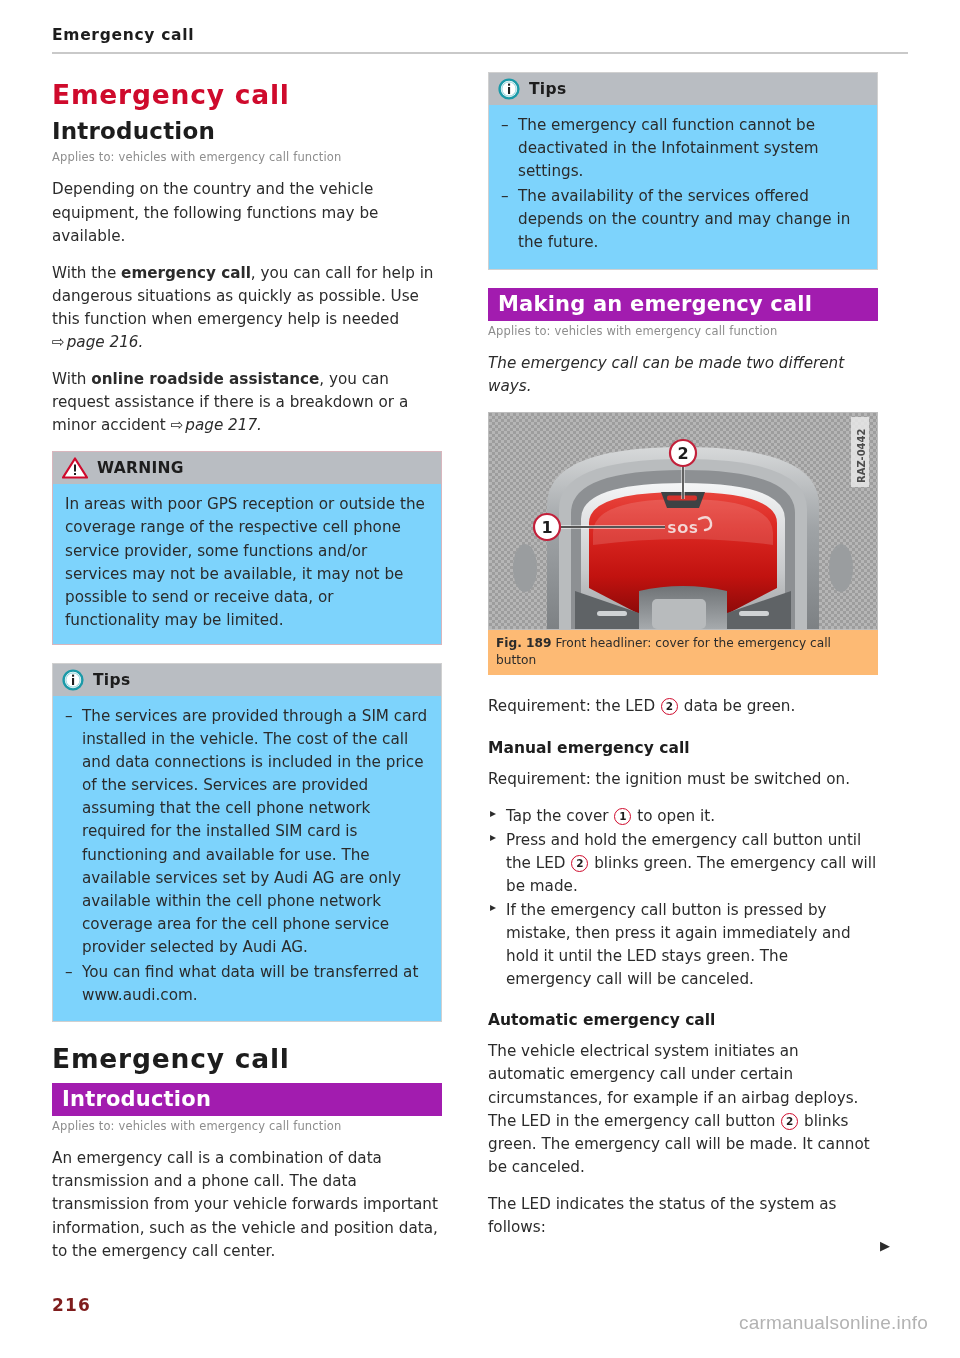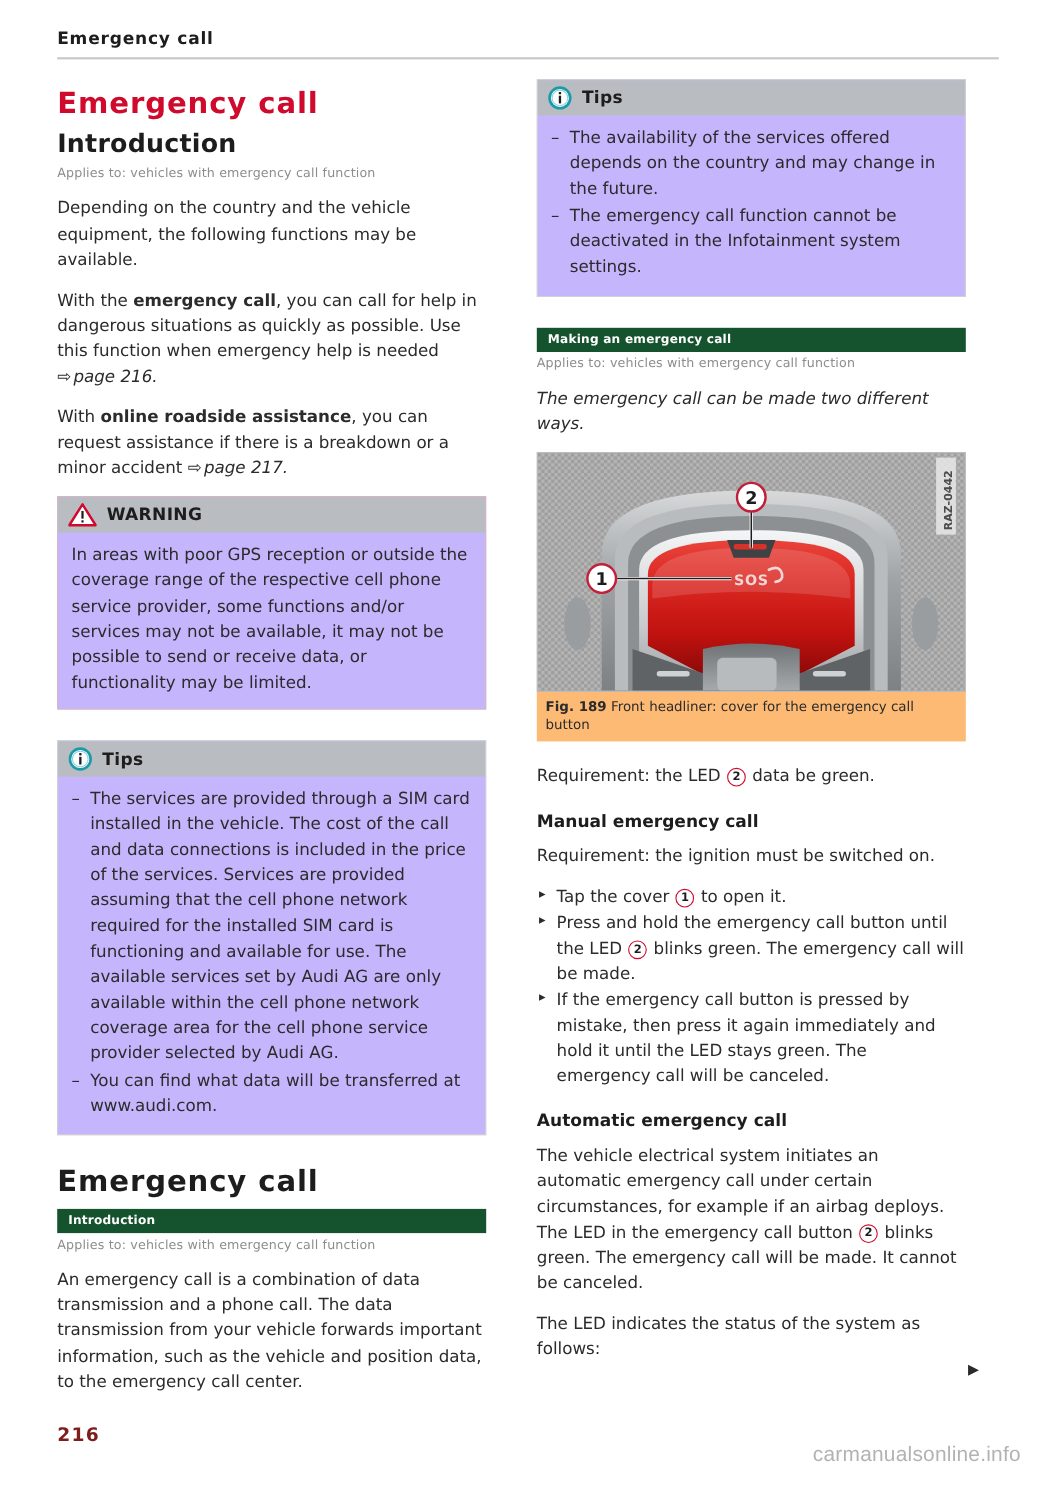--- a/index.html
+++ b/index.html
@@ -62,23 +62,23 @@
   }
   h2.section {
     font-size: 23px;
     font-weight: bold;
     color: #1d1d1d;
     margin: 0 0 6px 0;
     letter-spacing: 0.2px;
     line-height: 1.1;
   }
   .redbar {
-    background: #14532d;
+    background: #a21caf;
     color: #ffffff;
-    font-size: 11px;
+    font-size: 21px;
     font-weight: bold;
     padding: 4px 8px 5px 10px;
     margin: 6px 0 3px 0;
     letter-spacing: 0.2px;
   }
   .applies {
     font-size: 11.5px;
     color: #8d8d8d;
     margin: 0 0 14px 0;
     letter-spacing: 0.15px;
@@ -102,22 +102,22 @@
   .xref { font-style: italic; }
   .arrow-ref::before {
     content: "\21E8";
     font-style: normal;
     padding-right: 2px;
   }
 
   
   .box {
     border: 1px solid #d8b6bd;
-    background: #c4b5fd;
-    margin: 4px 0 28px 0;
+    background: #7dd3fc;
+    margin: 4px 0 18px 0;
   }
   .box.tips { border: 1px solid #d0d0d0; }
   .box-head {
     background: #b9bdc2;
     display: flex;
     align-items: center;
     gap: 9px;
     padding: 5px 9px 5px 9px;
   }
   .box-head .title {
@@ -320,22 +320,22 @@
             <circle cx="11" cy="11" r="9.4" fill="#ffffff" stroke="#1b9aa8" stroke-width="2.4"></circle>
             <circle cx="11" cy="11" r="7.1" fill="none" stroke="#8fd3dc" stroke-width="1"></circle>
             <rect x="10" y="9" width="2.1" height="7" fill="#1d1d1d"></rect>
             <rect x="10" y="5.6" width="2.1" height="2.1" fill="#1d1d1d"></rect>
           </svg>
         </span>
         <span class="title">Tips</span>
       </div>
       <div class="box-body">
         <ul class="dashlist">
+          <li>The emergency call function cannot be deactivated in the Infotainment system settings.</li>
           <li>The availability of the services offered depends on the country and may change in the future.</li>
-          <li>The emergency call function cannot be deactivated in the Infotainment system settings.</li>
         </ul>
       </div>
     </div>
 
     <div class="redbar" style="margin-top:18px;">Making an emergency call</div>
     <div class="applies">Applies to: vehicles with emergency call function</div>
 
     <p class="body italic">The emergency call can be made two different ways.</p>
 
     <div class="figure">

